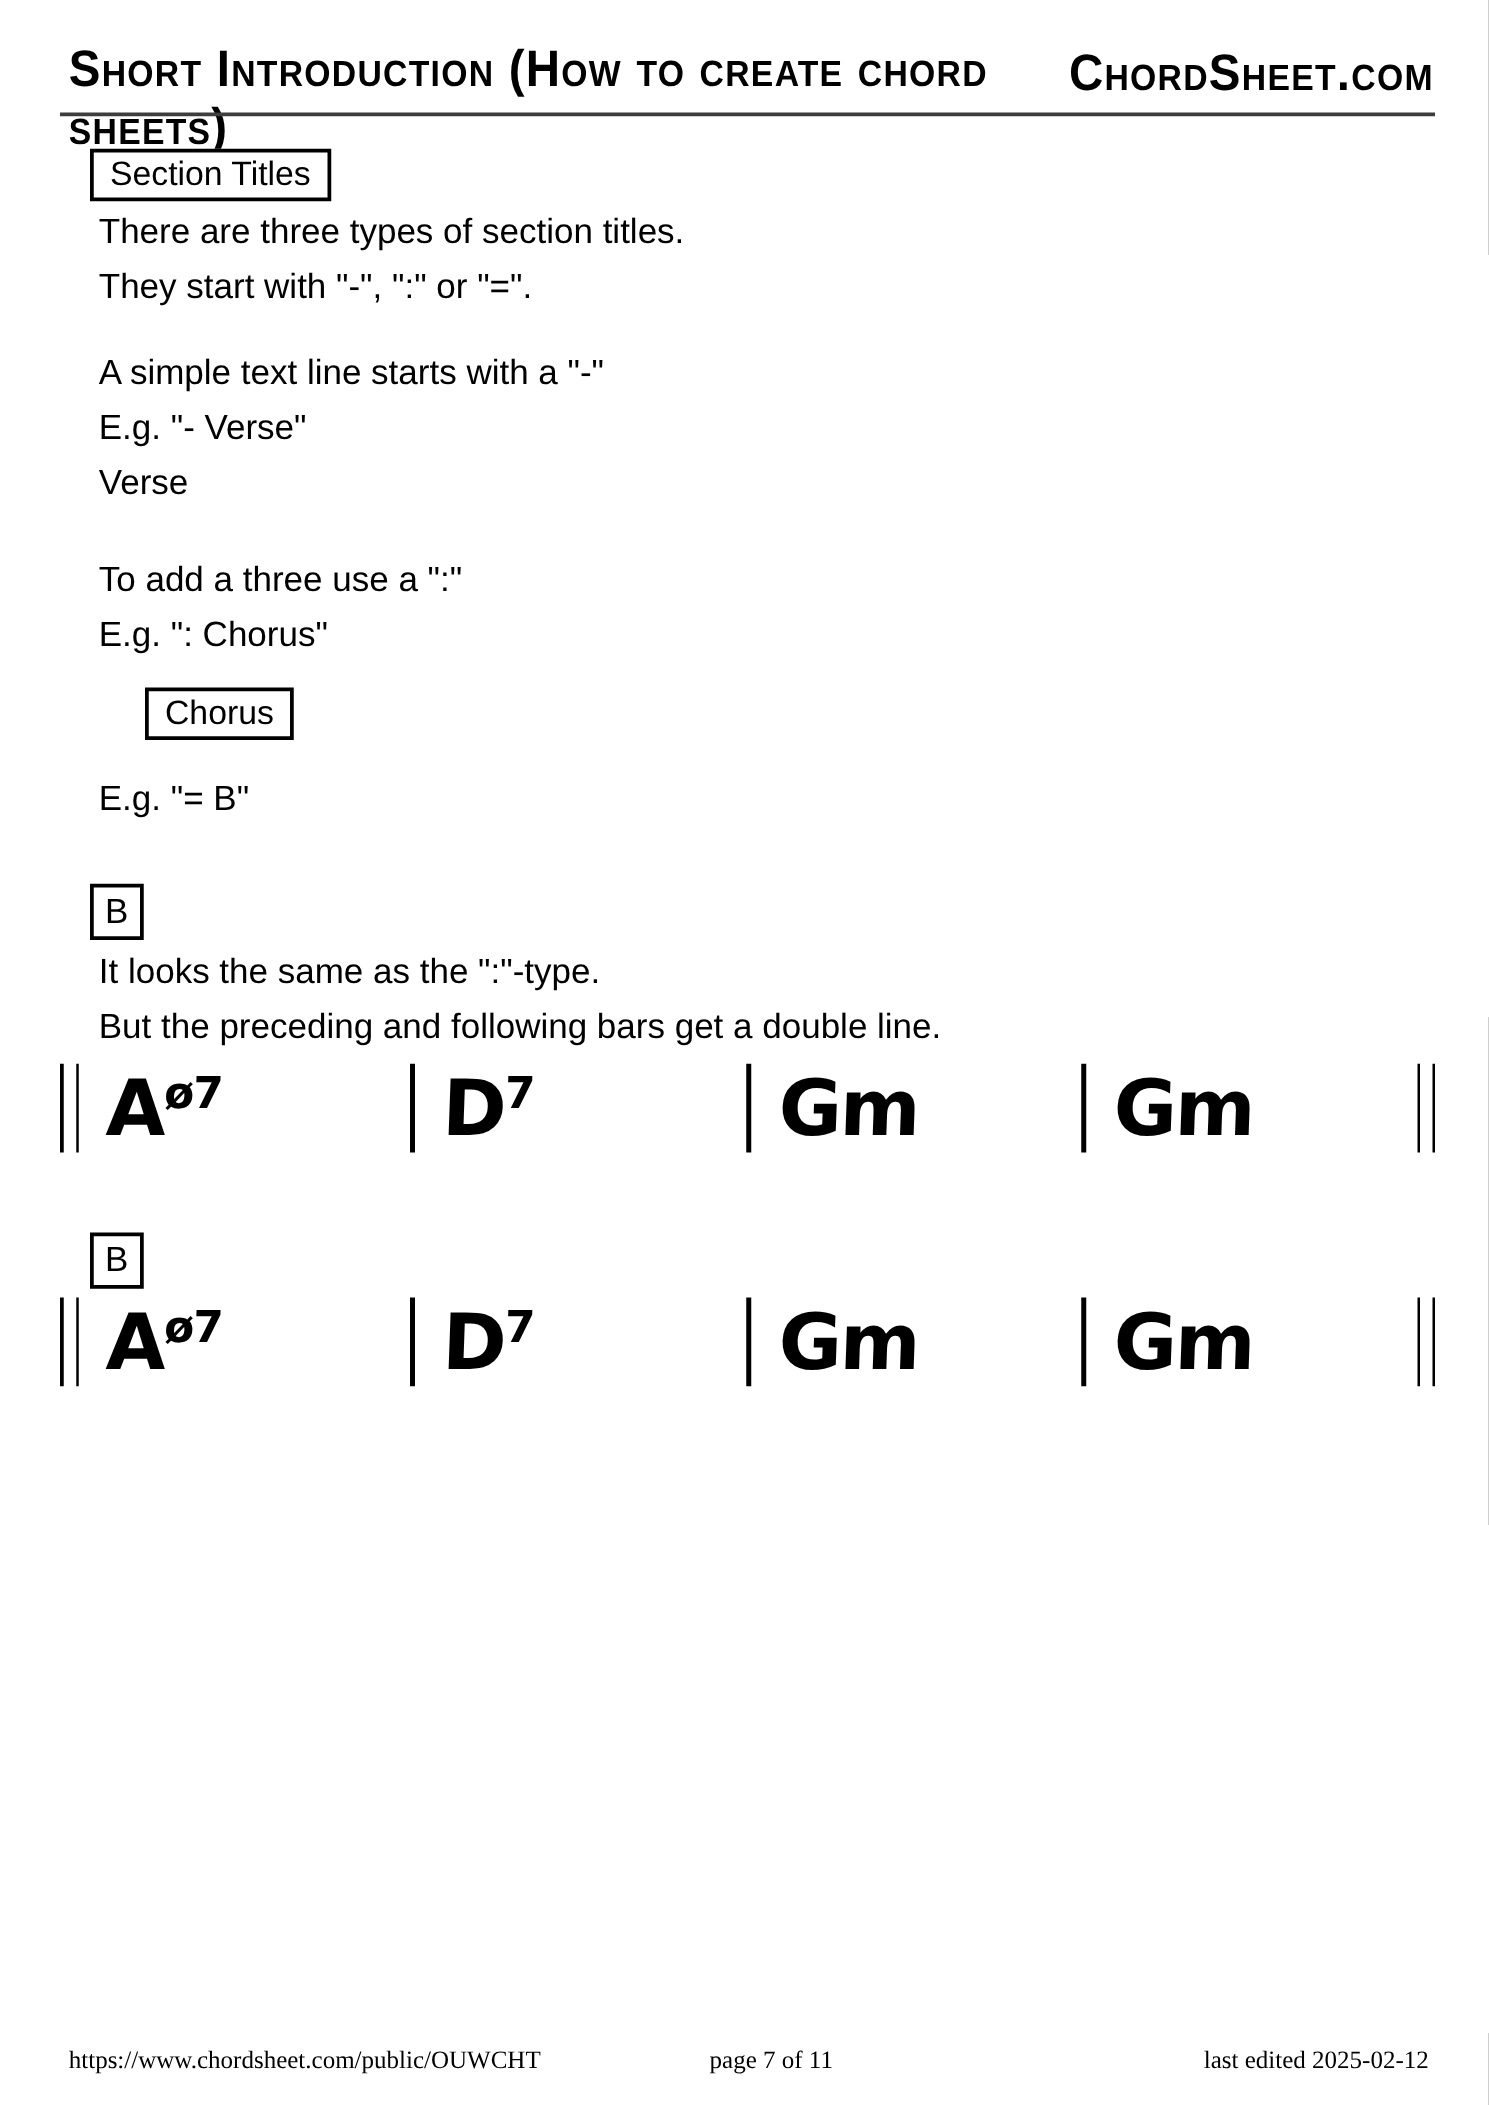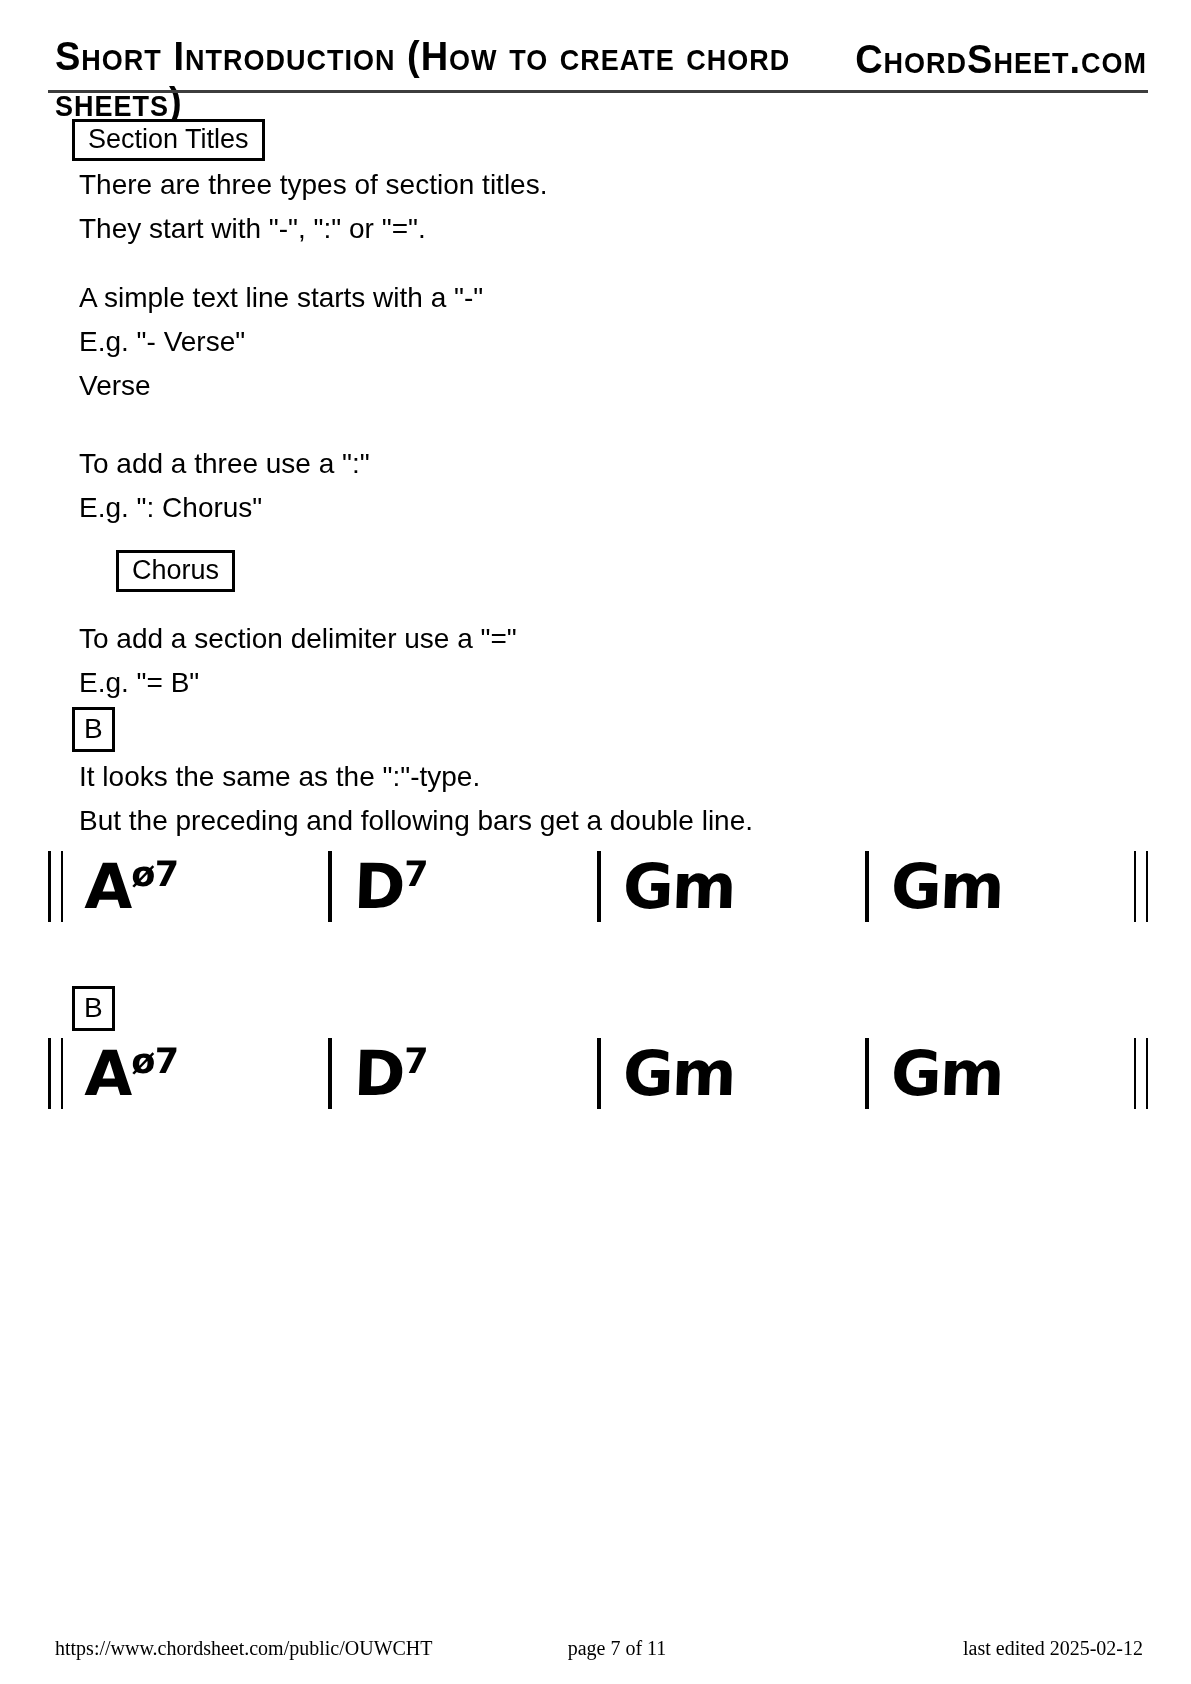--- a/index.html
+++ b/index.html
@@ -112,21 +112,20 @@
   <div class="abs para" style="top:442px;">
     <div>To add a three use a ":"</div>
     <div>E.g. ": Chorus"</div>
   </div>
 
   <div class="abs" style="top:550px; left:48px;margin-left:44px;">
     <span class="boxed-label">Chorus</span>
   </div>
 
   <div class="abs para" style="top:617px;">
-    <div>To add a section delimiter use a "="</div>
     <div>E.g. "= B"</div>
   </div>
 
   <div class="abs" style="top:707px; left:48px;">
     <span class="letter-box">B</span>
   </div>
 
   <div class="abs para" style="top:755px;">
     <div>It looks the same as the ":"-type.</div>
     <div>But the preceding and following bars get a double line.</div>

